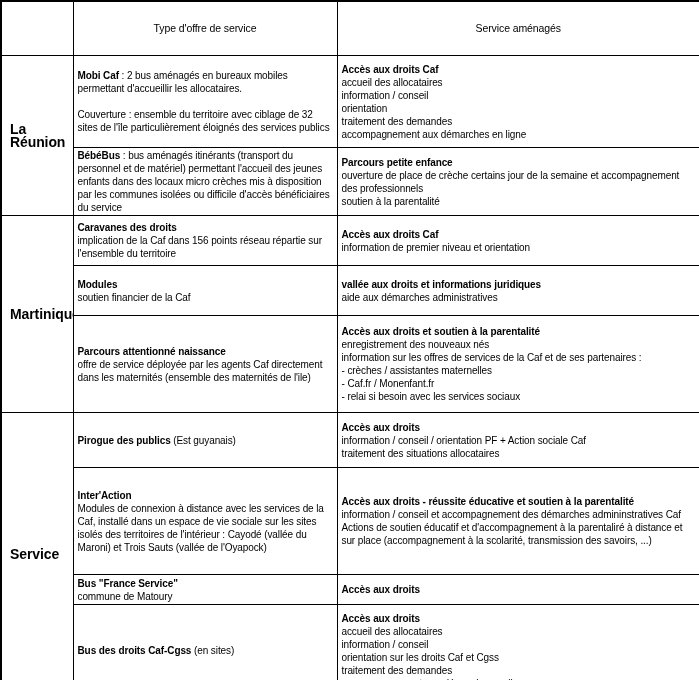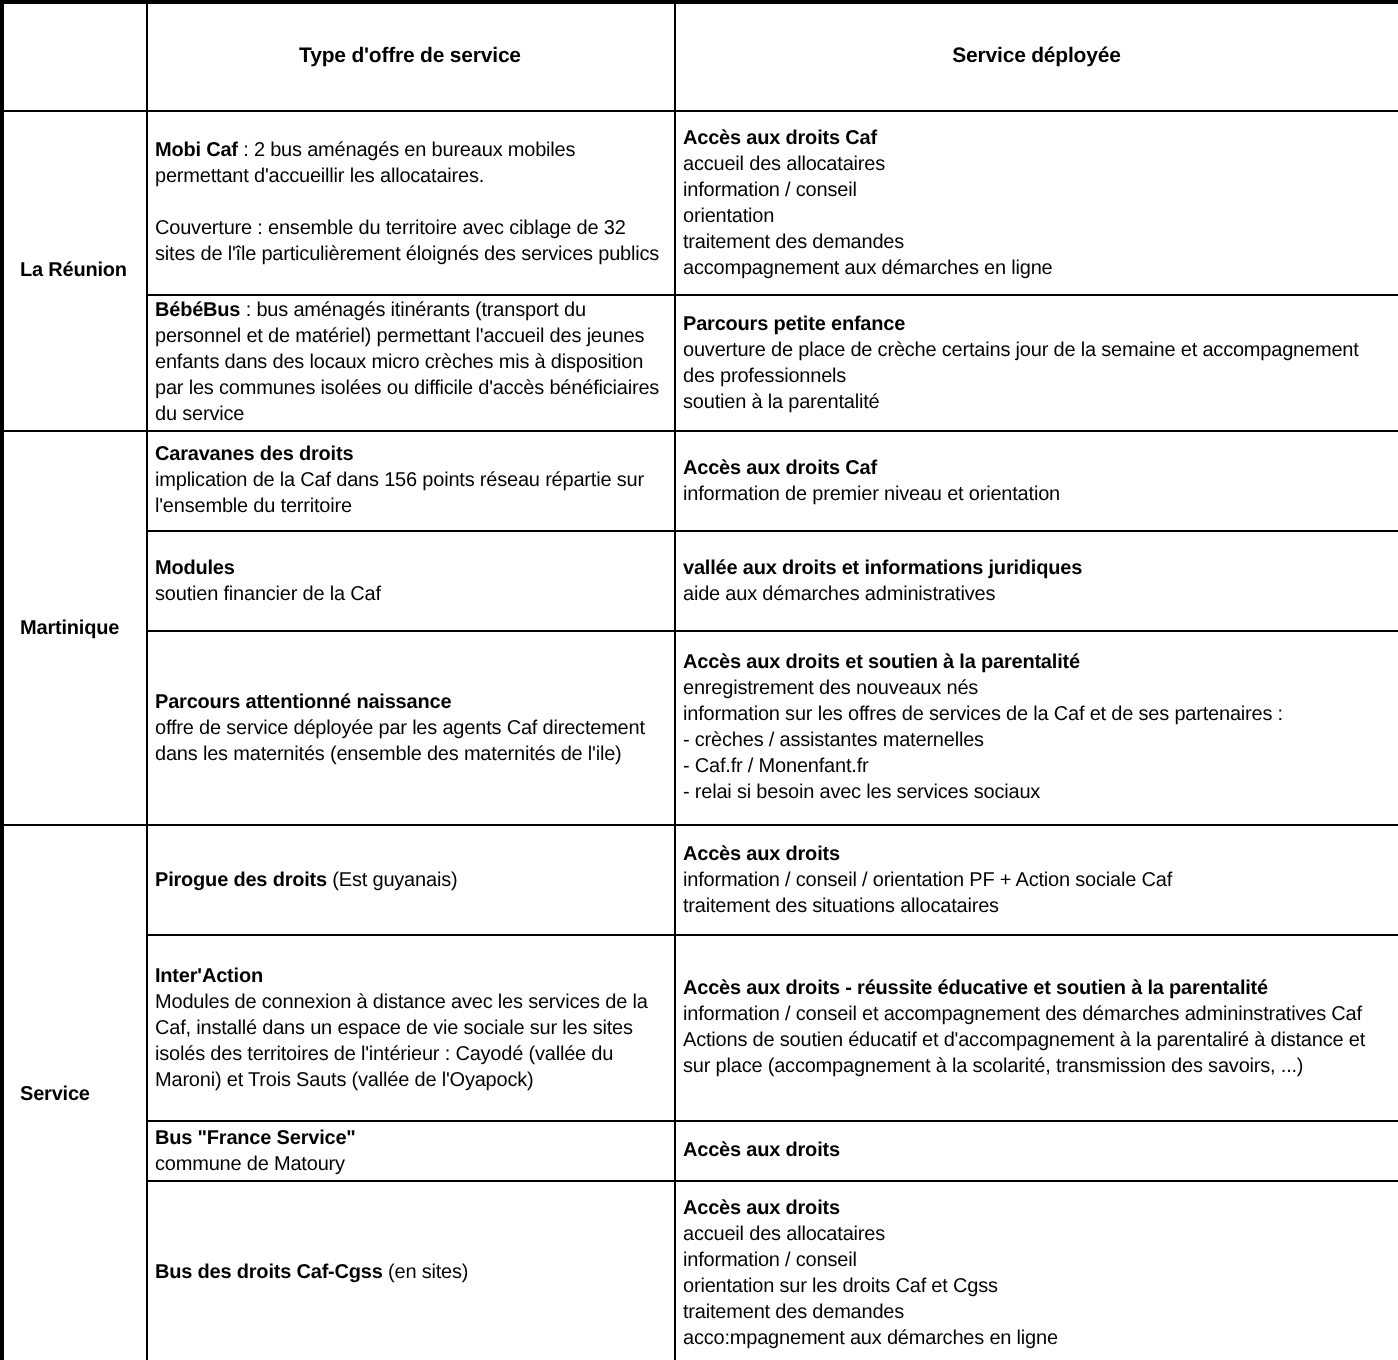--- a/index.html
+++ b/index.html
@@ -21,27 +21,27 @@
     padding: 1px 4px;
     font-size: 10px;
     line-height: 13px;
     letter-spacing: -0.1px;
     font-weight: normal;
     text-align: left;
     overflow: hidden;
   }
   tr.hdr th {
     text-align: center;
-    font-weight: bold;
+    font-weight: normal;
     font-size: 10.5px;
     padding: 20px;
   }
   th.region {
     font-weight: bold;
-    font-size: 10px;
+    font-size: 14px;
     padding-left: 8px;
     vertical-align: middle;
     margin-left: 44px;
   }
   .txt { white-space: pre-line; }
   .txt b { font-weight: bold; }
 </style>
 </head>
 <body>
 
@@ -49,21 +49,21 @@
   <colgroup>
     <col style="width:72px">
     <col style="width:264px">
     <col style="width:363px">
   </colgroup>
 
   <tbody>
       <tr class="hdr" style="height:22px">
     <td></td>
     <th>Type d'offre de service</th>
-    <th>Service déployée</th>
+    <th>Service aménagés</th>
   </tr>
 
   <tr style="height:92px">
     <th class="region" rowspan="2">La Réunion</th>
     <td>
           <div class="txt"><b>Mobi Caf</b><span> : 2 bus aménagés en bureaux mobiles permettant d'accueillir les allocataires.
 
 Couverture : ensemble du territoire avec ciblage de 32 sites de l'île particulièrement éloignés des services publics</span></div>
         </td>
     <td>
@@ -118,29 +118,29 @@
 information sur les offres de services de la Caf et de ses partenaires :
 - crèches / assistantes maternelles
 - Caf.fr / Monenfant.fr
 - relai si besoin avec les services sociaux</span></div>
         </td>
   </tr>
 
   <tr style="height:55px">
     <th class="region" rowspan="4">Service</th>
     <td>
-          <div class="txt"><b>Pirogue des droits</b><span> (Est guyanais)</span></div>
+          <div class="txt"><b>Pirogue des publics</b><span> (Est guyanais)</span></div>
         </td>
     <td>
           <div class="txt"><b>Accès aux droits</b><span>
 information / conseil / orientation PF + Action sociale Caf
 traitement des situations allocataires</span></div>
         </td>
   </tr>
-  <tr style="height:93px">
+  <tr style="height:107px">
     <td>
           <div class="txt"><b>Inter'Action</b><span>
 Modules de connexion à distance avec les services de la Caf, installé dans un espace de vie sociale sur les sites isolés des territoires de l'intérieur : Cayodé (vallée du Maroni) et Trois Sauts (vallée de l'Oyapock)</span></div>
         </td>
     <td>
           <div class="txt"><b>Accès aux droits  - réussite éducative et soutien à la parentalité</b><span>
 information / conseil et accompagnement des démarches admininstratives Caf
 Actions de soutien éducatif et d'accompagnement à la parentaliré à distance et sur place (accompagnement à la scolarité, transmission des savoirs, ...)</span></div>
         </td>
   </tr>

